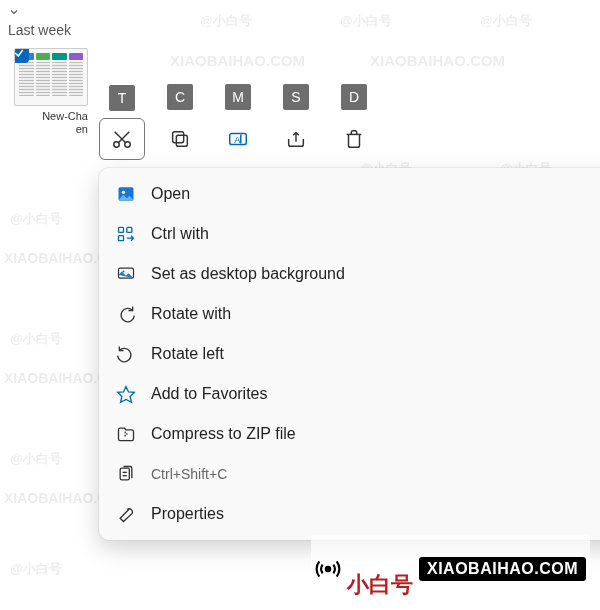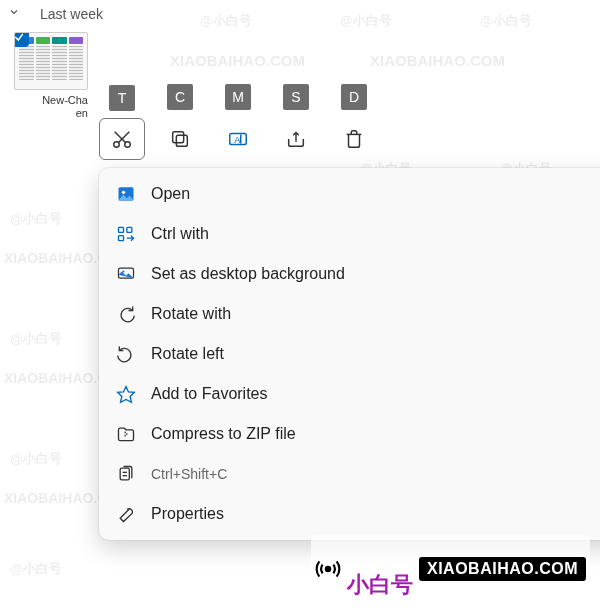--- a/index.html
+++ b/index.html
@@ -23,25 +23,26 @@
   .watermark-layer span {
     position: absolute;
     color: rgba(0,0,0,0.08);
     font-weight: 600;
     white-space: nowrap;
     font-size: 13px;
   }
   .group-header {
     display: flex;
     align-items: flex-start;
-    gap: 20px;
+    gap: 4px;
     padding: 6px 8px;
     color: #555;
     position: relative;
     z-index: 1;
+    flex-direction: column;
   }
   .chev { width: 12px; height: 12px; display:inline-flex; }
   .file-area {
     position: relative;
     z-index: 1;
     padding: 4px 14px;
   }
   .thumb-item { width: 80px; text-align: center; }
   .thumb {
     width: 74px; height: 58px;
@@ -120,21 +121,21 @@
   .branding {
     position:absolute;
     bottom:8px; right:10px;
     z-index:5;
     display:flex; align-items:center; gap:6px;
     font-weight:700;
     background:rgba(255,255,255,0.7);
     padding:2px 4px;
     border-radius:4px;
   }
-  .branding .ch { font-size:22px; color:#a21caf;margin-top:33px; }
+  .branding .ch { font-size:22px; color:#b91c1c;margin-top:33px; }
   .branding .dom { font-size:16px; color:#fff; background:#000; padding:3px 8px; border-radius:3px; letter-spacing:0.5px; }
   .branding svg { width:26px; height:26px; }
 </style>
 </head>
 <body>
 
 <div class="watermark-layer">
   <span style="top:12px;left:200px">@小白号</span>
     <span style="top:12px;left:340px">@小白号</span>
     <span style="top:12px;left:480px">@小白号</span>

